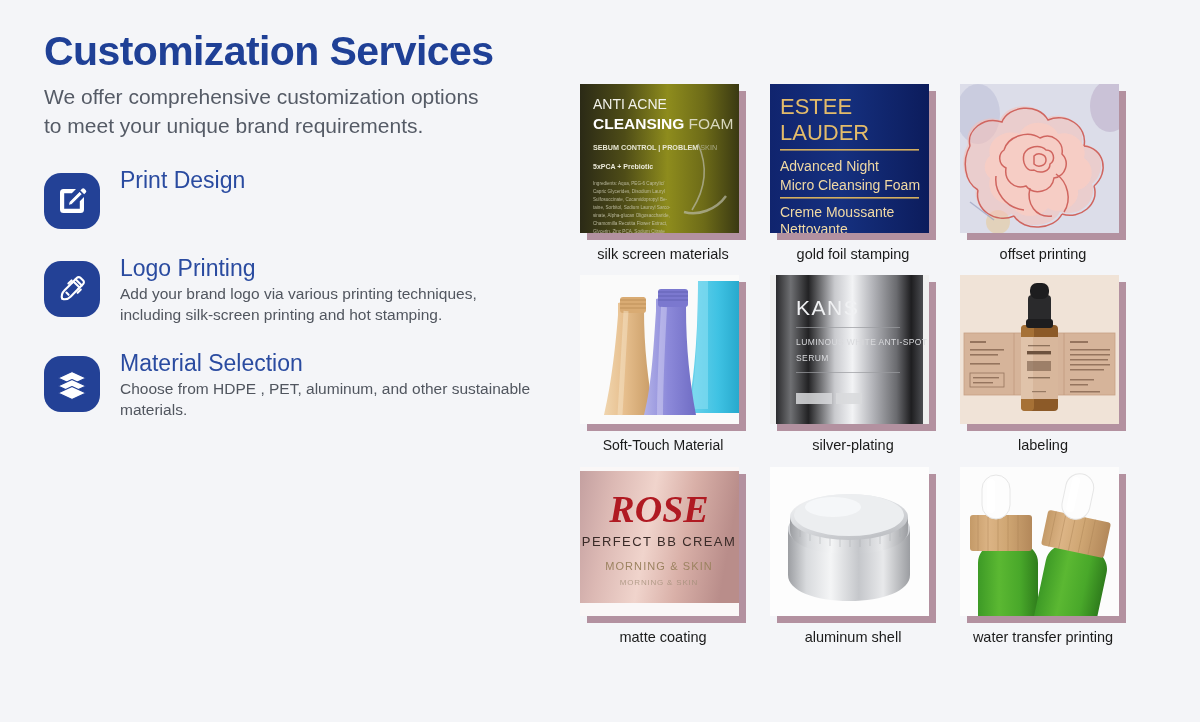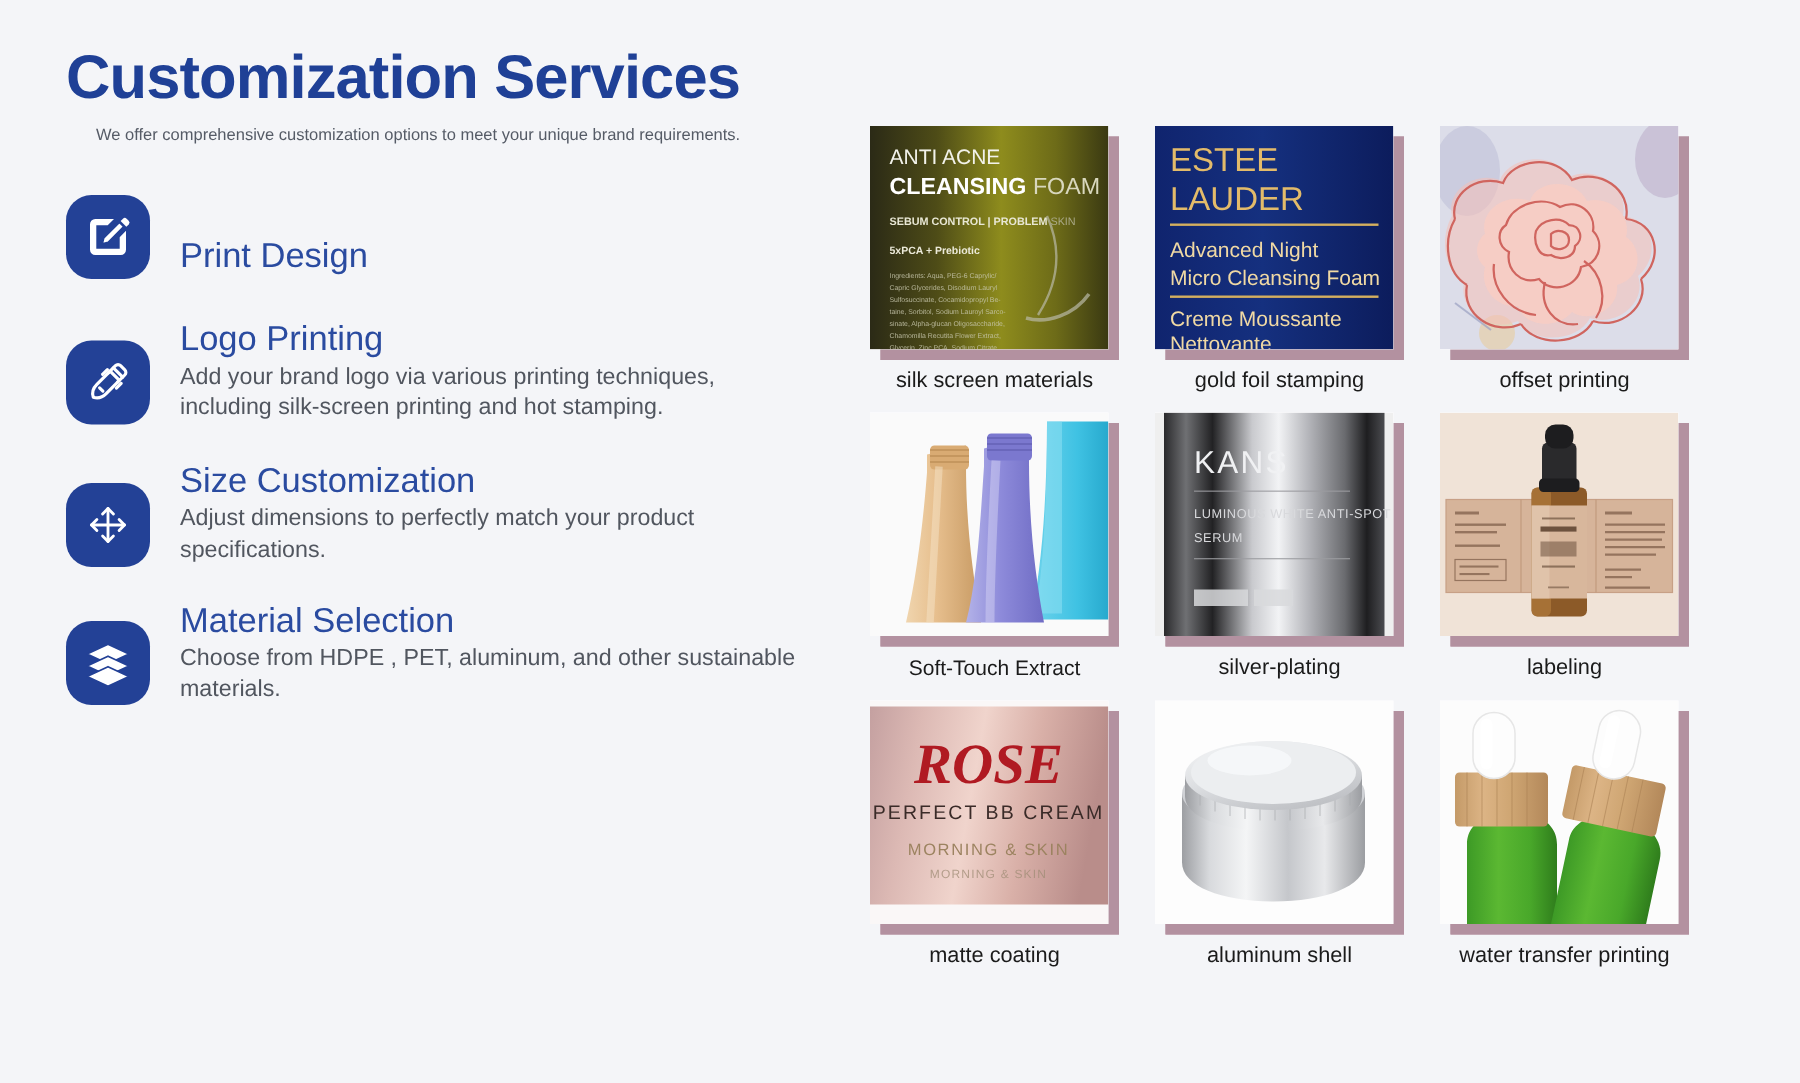--- a/index.html
+++ b/index.html
@@ -13,26 +13,26 @@
 
   
   .left { position: absolute; left: 44px; top: 30px; width: 505px; }
 
   .page-title {
     font-size: 41px; font-weight: bold; color: #1f4096;
     letter-spacing: -0.6px; line-height: 1.05;
   }
   .page-subtitle {
     margin-top: 10px;
-    font-size: 11px; color: #555b66; line-height: 1.38; max-width: 450px; margin-left: 20px;
+    font-size: 21px; color: #555b66; line-height: 1.38; max-width: 450px;
   }
 
   .features { margin-top: 26px; }
 
-  .feature { position: relative; display: flex; align-items: flex-end; margin-bottom: 22px; }
+  .feature { position: relative; display: flex; align-items: flex-start; margin-bottom: 22px; }
   .feature:last-child { margin-bottom: 0; }
 
   .feat-icon {
     flex: 0 0 auto;
     width: 56px; height: 56px; border-radius: 17px;
     background: #234196;
     display: flex; align-items: center; justify-content: center;
     margin-top: 6px;
   }
   .feat-icon svg { display: block; }
@@ -124,38 +124,20 @@
               <path d="M22.6 20.8 l3.2 -3.2"></path>
             </g>
           </svg>
         </div>
         <div class="feat-body">
           <div class="feat-title">Logo Printing</div>
           <div class="feat-desc">Add your brand logo via various printing techniques, including silk-screen printing and hot stamping.</div>
         </div>
       </div>
 
-      <div class="feature f3">
-        <div class="feat-icon">
-          <svg width="32" height="32" viewBox="0 0 32 32">
-            <g stroke="#ffffff" stroke-width="1.9" fill="none" stroke-linecap="round" stroke-linejoin="round">
-              <path d="M16 5 V27"></path>
-              <path d="M5 16 H27"></path>
-              <path d="M12.4 8.6 L16 5 l3.6 3.6"></path>
-              <path d="M12.4 23.4 L16 27 l3.6 -3.6"></path>
-              <path d="M8.6 12.4 L5 16 l3.6 3.6"></path>
-              <path d="M23.4 12.4 L27 16 l-3.6 3.6"></path>
-            </g>
-          </svg>
-        </div>
-        <div class="feat-body">
-          <div class="feat-title">Size Customization</div>
-          <div class="feat-desc">Adjust dimensions to perfectly match your product specifications.</div>
-        </div>
-      </div>
 
       <div class="feature f4">
         <div class="feat-icon">
           <svg width="34" height="34" viewBox="0 0 34 34">
             <g fill="#ffffff" stroke="#234196" stroke-width="1.2" stroke-linejoin="round">
               <path d="M17 4.5 L31 11 L17 17.5 L3 11 Z"></path>
               <path d="M17 12.5 L31 19 L17 25.5 L3 19 Z"></path>
               <path d="M17 19.5 L31 26 L17 32.5 L3 26 Z"></path>
             </g>
           </svg>
@@ -311,21 +293,21 @@
               <g stroke="#5f5cb0" stroke-width="1" opacity="0.8">
                 <path d="M78 17 h30"></path>
                   <path d="M78 21 h30"></path>
                   <path d="M78 25 h30"></path>
               </g>
               <path d="M84 32 C82 70 80 106 80 140" stroke="#d3d2f4" stroke-width="6" fill="none" opacity="0.5"></path>
             </g>
           </svg>
         </div>
       </div>
-      <div class="caption">Soft-Touch Extract</div>
+      <div class="caption">Soft-Touch Material</div>
     </div>
 
     <div class="cell c4">
       <div class="thumb-wrap">
         <div class="thumb-frame"></div>
         <div class="thumb">
           <svg width="159" height="149" viewBox="0 0 159 149">
             <defs>
               <linearGradient id="silver" x1="0" y1="0" x2="1" y2="0">
                 <stop offset="0%" stop-color="#2a2a2c"></stop>

